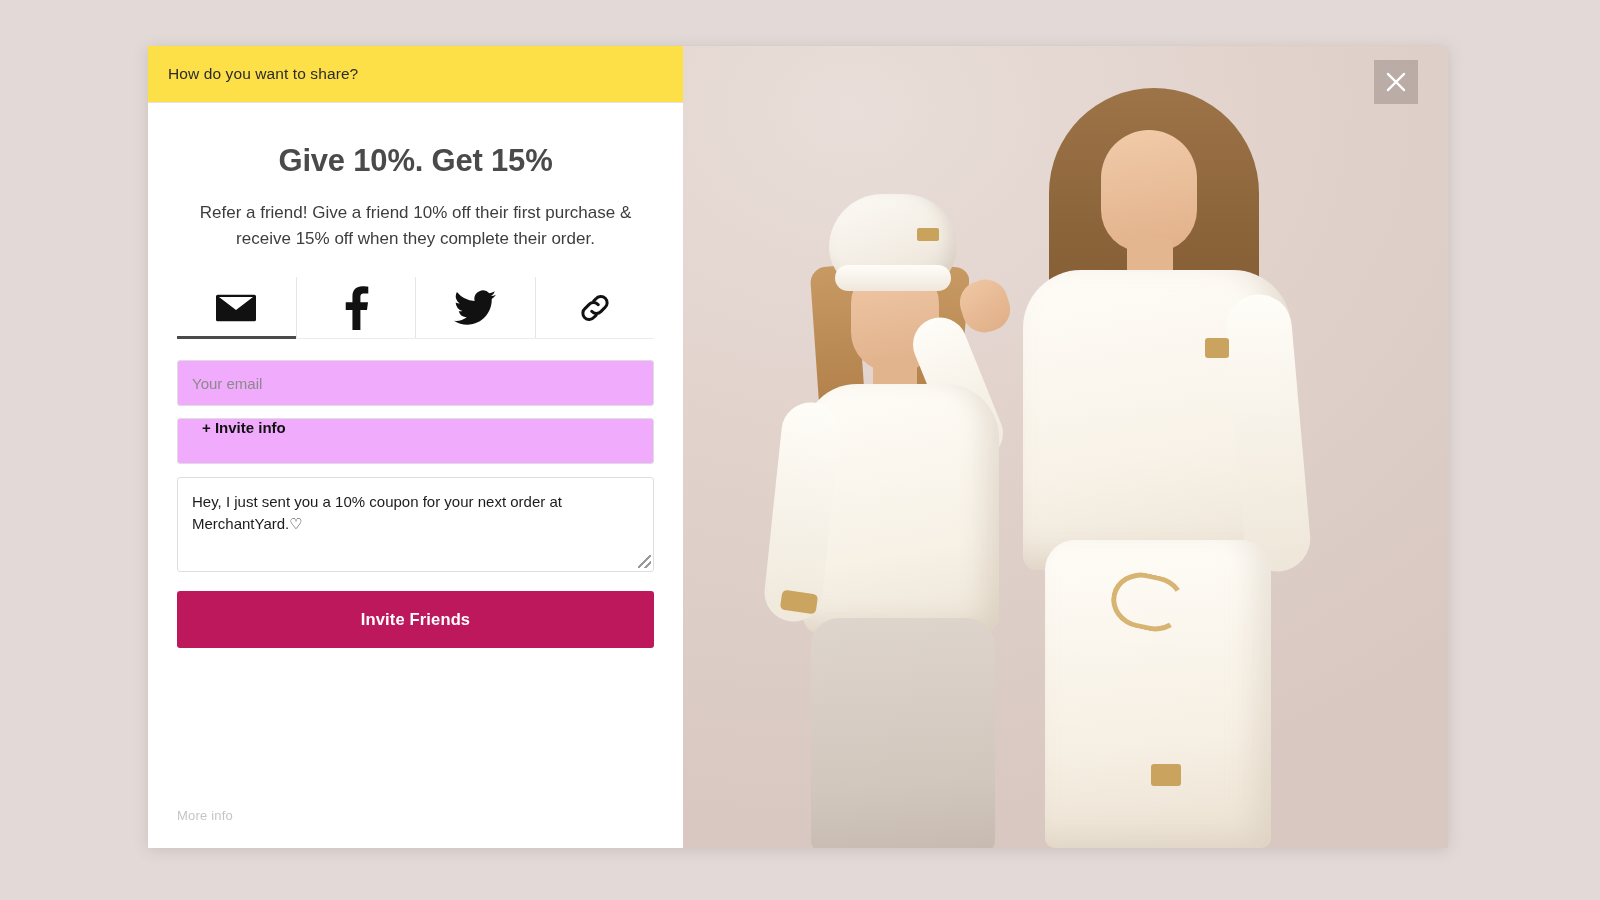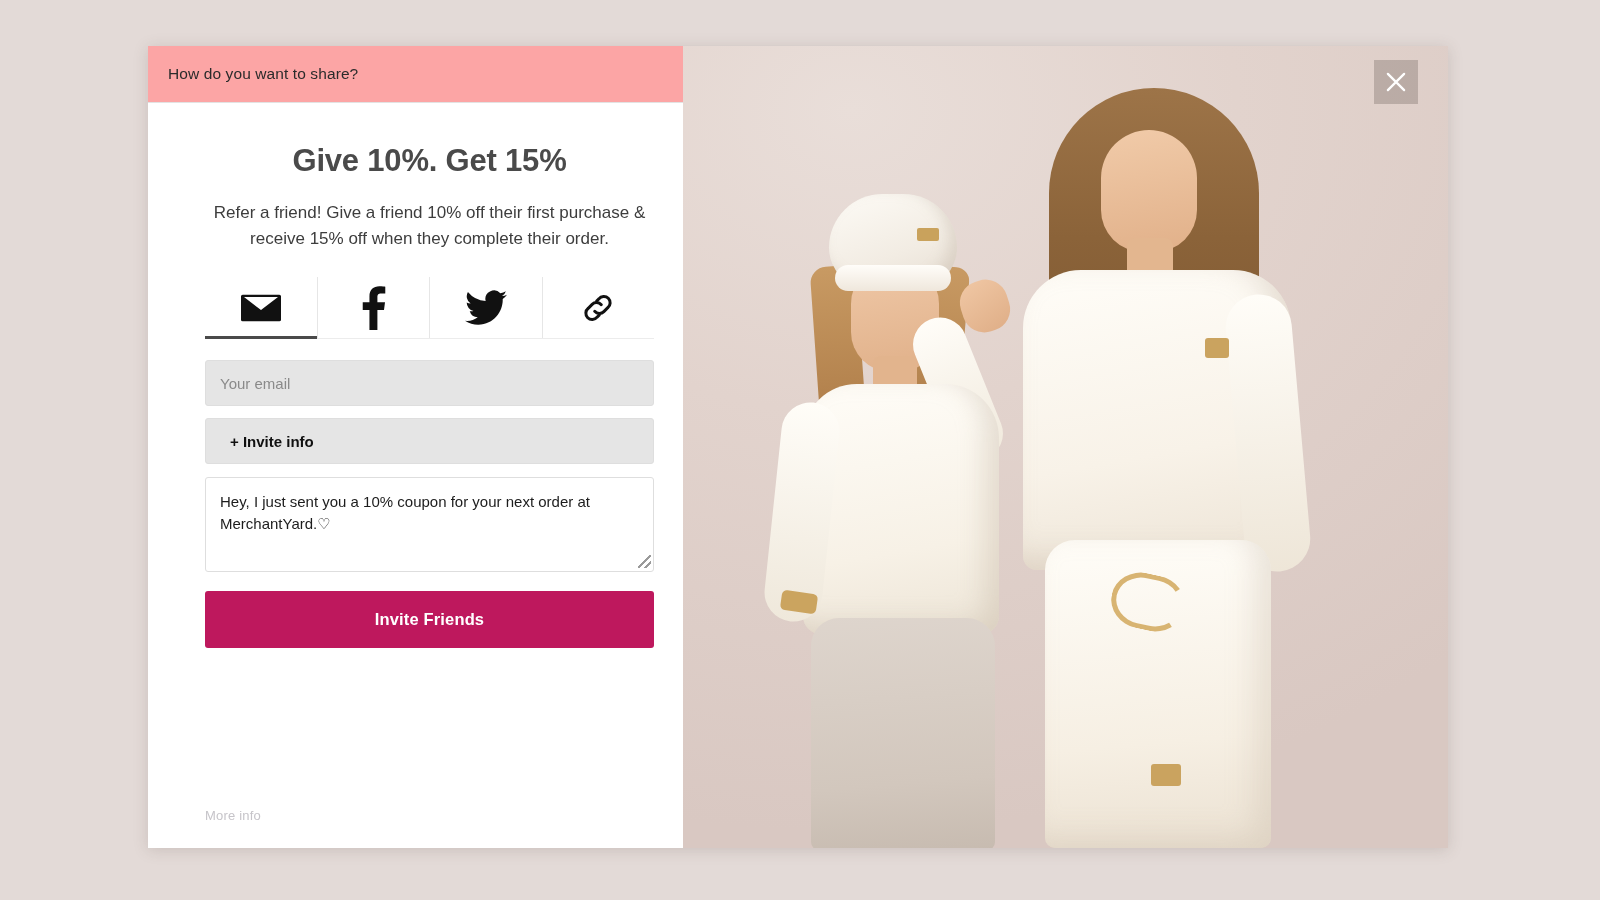--- a/index.html
+++ b/index.html
@@ -39,39 +39,38 @@
     height: 802px;
     background: #ffffff;
     display: flex;
     flex-direction: column;
     position: relative;
   }
 
   #modal-header {
     height: 57px;
     min-height: 57px;
-    background: #fca5a5;
+    background: #fde047;
     border-bottom: 1px solid #e3e3e3;
     display: flex;
     align-items: center;
     padding: 0 0 0 20px;
   }
   #modal-header .title {
     font-size: 15.5px;
     color: #2b2b2b;
     font-weight: 400;
     letter-spacing: 0.1px;
   }
 
   #left-body {
     flex: 1;
     padding: 0 29px;
     display: flex;
     flex-direction: column;
-    margin-left: 28px;
   }
 
   .headline {
     margin: 40px 0 0 0;
     text-align: center;
     font-size: 31px;
     font-weight: 700;
     color: #4a4a4a;
     letter-spacing: -0.2px;
     line-height: 1.15;
@@ -122,23 +121,22 @@
     display: flex;
     flex-direction: column;
   }
 
   .field {
     position: relative;
     height: 46px;
     margin-bottom: 12px;
     border: 1px solid #dedede;
     border-radius: 3px;
-    background: #e5e5e5;
-    display: flex;
-    align-items: center;
+    background: #f0abfc;
+    display: flex;
     padding: 0 14px;
   }
   .field input {
     border: none;
     outline: none;
     background: transparent;
     font-family: inherit;
     font-size: 15px;
     color: #2b2b2b;
     width: 100%;

